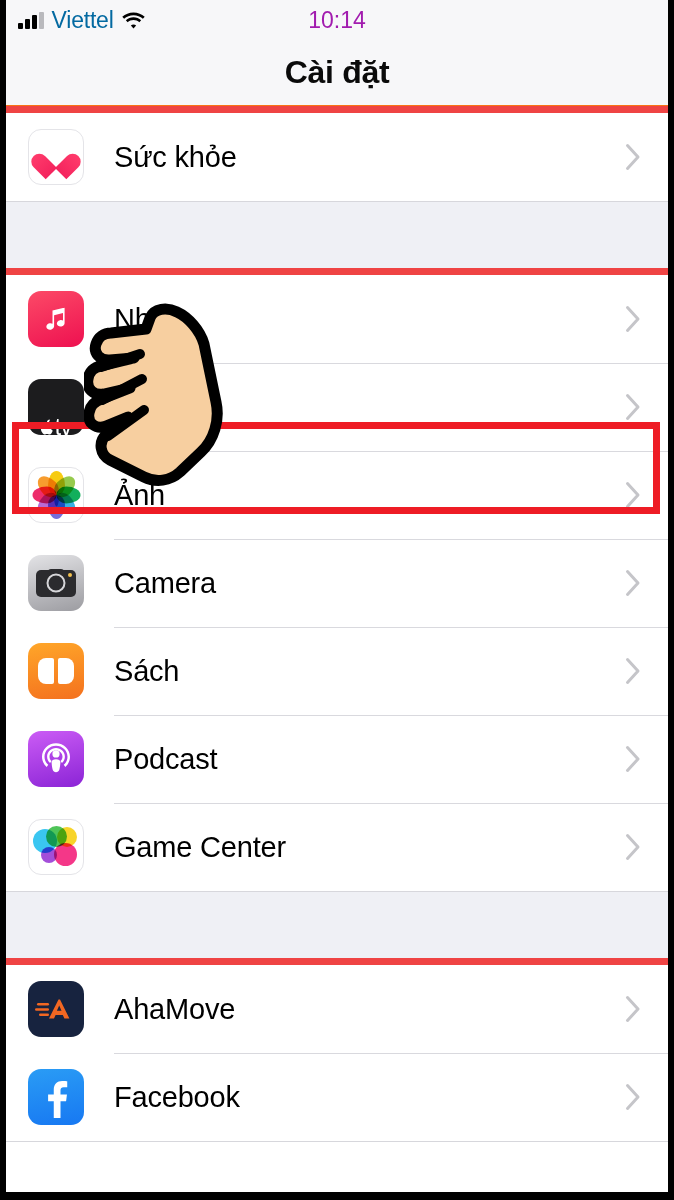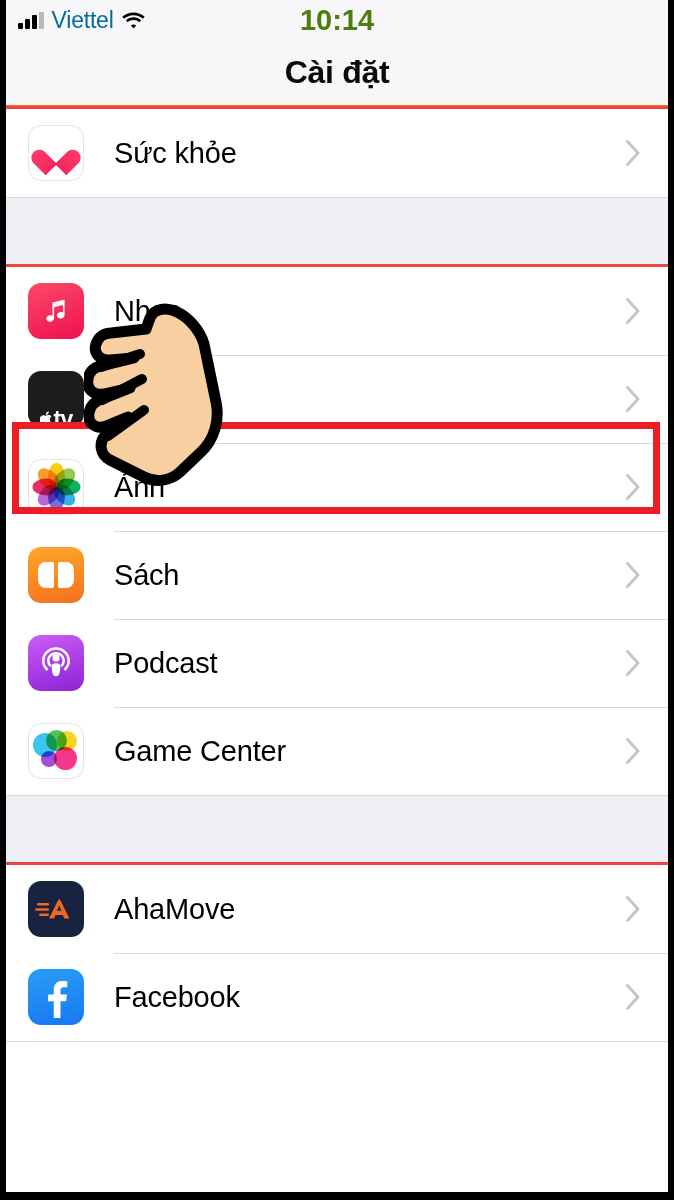--- a/index.html
+++ b/index.html
@@ -34,21 +34,21 @@
   .sb-right {
     position:absolute; right:14px; top:0; height:40px;
     display:flex; align-items:center; gap:7px;
   }
   .sb-center {
     position:absolute; left:0; right:0; top:0; height:40px;
     display:flex; align-items:center; justify-content:center;
     pointer-events:none;
   }
   .sb-text { font-size:23px; font-weight:500; color:#0369a1; letter-spacing:-0.2px; }
-  .sb-clock { font-size:29px; font-weight:700; color:#4d7c0f; letter-spacing:0px; }
+  .sb-clock { font-size:23px; font-weight:400; color:#a21caf; letter-spacing:0px; }
 
   .bars { display:flex; align-items:flex-end; gap:2.5px; height:17px; }
   .bars i { display:block; width:4.5px; background:#000; border-radius:1px; }
   .bars i:nth-child(1){ height:6px; }
   .bars i:nth-child(2){ height:10px; }
   .bars i:nth-child(3){ height:14px; }
   .bars i:nth-child(4){ height:17px; background:#b9b9bd; }
 
   .wifi { width:23px; height:18px; position:relative; }
 
@@ -72,21 +72,21 @@
     display:flex; align-items:center; justify-content:center;
     border-bottom:1px solid #f97316;
   }
   .navbar .title {
     font-size:32px; font-weight:700; color:#0a0a0a;
     letter-spacing:-0.3px;
   }
 
   
   .list { background:#fff; }
-  .group { background:#f9a8d4; border-top:3px solid #ef4444; border-bottom:1px solid #d7d7dc; }
+  .group { background:#f9a8d4; border-top:7px solid #ef4444; border-bottom:1px solid #d7d7dc; }
   .gap { height:66px; background:#eff0f5; }
 
   .row {
     position:relative;
     height:88px;
     display:flex; align-items:center;
     padding-left:22px; padding-right:20px;
     background:#fff;
   }
   .row + .row::before {
@@ -125,21 +125,21 @@
     border-radius:16px 16px 0 0;
   }
   .ic-health .heart::before { left:0; transform:rotate(-45deg); transform-origin:100% 100%; }
   .ic-health .heart::after  { right:0; transform:rotate(45deg); transform-origin:0 100%; }
 
   
   .ic-music { background:linear-gradient(160deg,#fc4a67,#ee1050); }
 
   
   .ic-tv { background:#1c1c1e; }
-  .ic-tv .tvtxt { color:#fff; font-size:23px; font-weight:700; letter-spacing:-0.8px; display:flex; align-items:center;margin-top:40px; }
+  .ic-tv .tvtxt { color:#fff; font-size:23px; font-weight:400; letter-spacing:-0.8px; display:flex; align-items:center;margin-top:40px; }
 
   
   .ic-photos .pin { position:relative; width:46px; height:46px; }
   .ic-photos .pin i {
     position:absolute; left:50%; top:50%;
     width:17px; height:24px;
     margin:-24px 0 0 -8.5px;
     border-radius:50% 50% 50% 50%/60% 60% 40% 40%;
     transform-origin:50% 100%;
     mix-blend-mode:multiply;
@@ -302,20 +302,32 @@
           </span>
         </span>
         <span class="label">Ảnh</span>
         <span class="chev">
           <svg width="17" height="30" viewBox="0 0 17 30">
                 <path d="M2.5 3.5 13 15 2.5 26.5" fill="none" stroke="#c5c5c9" stroke-width="3" stroke-linecap="round" stroke-linejoin="round"></path>
               </svg>
         </span>
       </div>
 
+      <div class="row">
+        <span class="appicon ic-camera">
+          <span class="hump"></span>
+          <span class="body"></span>
+        </span>
+        <span class="label">Camera</span>
+        <span class="chev">
+          <svg width="17" height="30" viewBox="0 0 17 30">
+                <path d="M2.5 3.5 13 15 2.5 26.5" fill="none" stroke="#c5c5c9" stroke-width="3" stroke-linecap="round" stroke-linejoin="round"></path>
+              </svg>
+        </span>
+      </div>
 
       <div class="row">
         <span class="appicon ic-books">
           <span class="book">
                 <i></i>
                 <i></i>
               </span>
         </span>
         <span class="label">Sách</span>
         <span class="chev">

